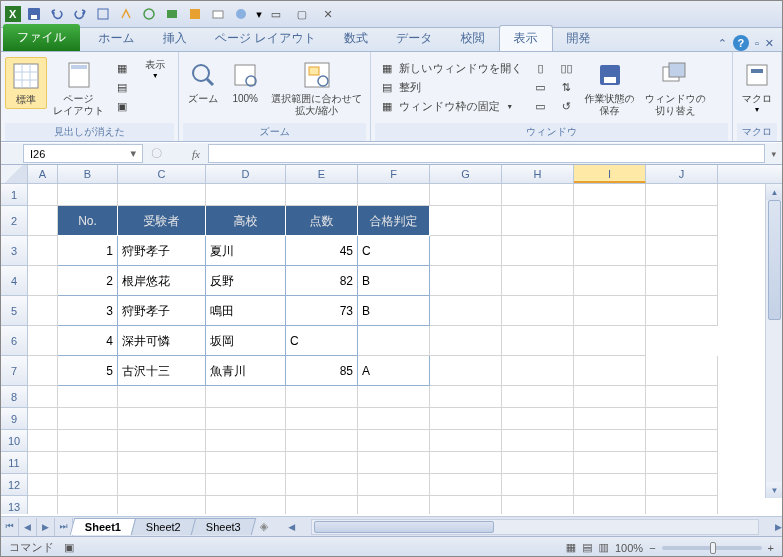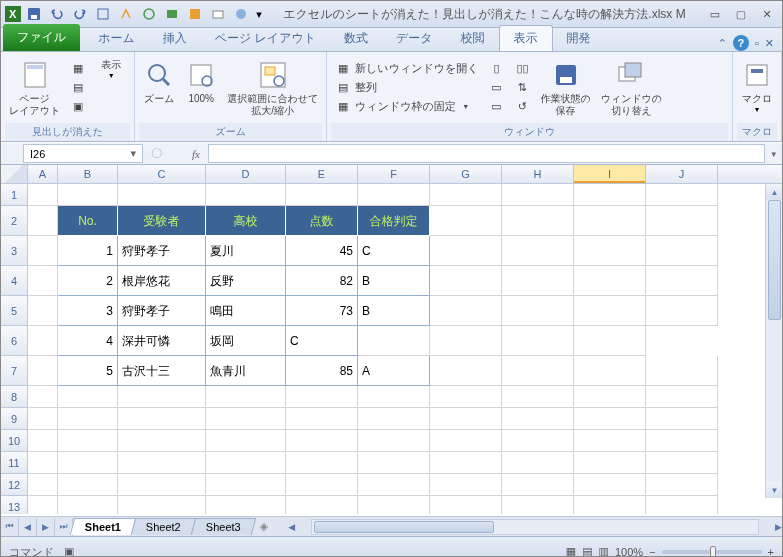--- a/index.html
+++ b/index.html
@@ -35,36 +35,36 @@
 .colhdr{display:flex;height:19px;background:linear-gradient(#f7f9fc,#e3e9f3);border-bottom:1px solid #bcc9dd}
 .colhdr .corner{width:27px;border-right:1px solid #bcc9dd;background:linear-gradient(135deg,#eef2f9 50%,#d9e1ef 50%)}
 .colhdr .ch{border-right:1px solid #bcc9dd;text-align:center;line-height:19px;color:#4a6a99;font-size:11px}
 .colhdr .ch.sel{background:#ffe9a6;border-bottom:2px solid #e8a030}
 .rows{height:330px;overflow:hidden}
 .row{display:flex;height:22px}
 .row .rh{width:27px;background:linear-gradient(#f7f9fc,#e3e9f3);border-right:1px solid #bcc9dd;border-bottom:1px solid #bcc9dd;text-align:center;line-height:22px;color:#4a6a99;font-size:11px}
 .row .cell{border-right:1px solid #d4d4d4;border-bottom:1px solid #d4d4d4;padding:0 4px;line-height:22px;font-size:12px;overflow:hidden;white-space:nowrap}
 .row.tall{height:30px}
 .row.tall .rh,.row.tall .cell{line-height:30px}
-.thdr{background:#3b6394;color:#bef264;text-align:center;border-right:1px solid #fff!important;border-bottom:1px solid #fff!important}
+.thdr{background:#3b6394;color:#e5e5e5;text-align:center;border-right:1px solid #fff!important;border-bottom:1px solid #fff!important}
 .tcell{border-right:1px solid #93b0d0!important;border-bottom:1px solid #93b0d0!important}
 .num{text-align:right}
 .vscroll{position:absolute;right:0;top:19px;width:17px;height:314px;background:#e8ecf4;border-left:1px solid #c7d0e0}
 .vscroll .thumb{position:absolute;top:16px;left:2px;width:13px;height:120px;background:linear-gradient(#dce4f1,#c4d1e6);border:1px solid #9fb2d0;border-radius:2px}
 .vscroll .arr{position:absolute;left:0;width:17px;height:16px;background:linear-gradient(#eef2f9,#d9e1ef);display:flex;align-items:center;justify-content:center;color:#5a7aa8;font-size:8px}
 .tabs{height:20px;background:#dfe6f2;display:flex;align-items:center;border-top:1px solid #bcc9dd}
 .tabs .navbtn{width:18px;height:18px;display:flex;align-items:center;justify-content:center;color:#5a7aa8;font-size:9px;border-right:1px solid #bcc9dd}
 .tabs .sheet{padding:2px 12px;background:#fff;border:1px solid #9fb2d0;border-bottom:none;margin-left:-1px;font-size:11px;transform:skewX(-15deg)}
 .tabs .sheet span{display:inline-block;transform:skewX(15deg)}
 .tabs .sheet.inactive{background:#d4ddec}
 .tabs .sheet.active{background:#fff;font-weight:bold}
 .tabs .hscroll{flex:1;display:flex;align-items:center;margin-left:20px}
 .tabs .hscroll .track{flex:1;height:16px;background:#e8ecf4;border:1px solid #c7d0e0;position:relative;margin:0 16px}
 .tabs .hscroll .thumb{position:absolute;left:2px;top:1px;height:12px;width:180px;background:linear-gradient(#dce4f1,#c4d1e6);border:1px solid #9fb2d0;border-radius:2px}
-.status{height:22px;background:linear-gradient(#e8edf5,#d5dff0);display:flex;align-items:flex-start;padding:8px 8px;border-top:1px solid #a7b8d0;font-size:11px;color:#555}
+.status{height:22px;background:linear-gradient(#e8edf5,#d5dff0);display:flex;align-items:center;padding:2px 8px;border-top:1px solid #a7b8d0;font-size:11px;color:#555}
 .status .zoom{margin-left:auto;display:flex;align-items:center;gap:6px}
 .status .slider{width:100px;height:4px;background:#bcc9dd;position:relative;border-radius:2px}
 .status .slider .h{position:absolute;left:48px;top:-4px;width:6px;height:12px;background:#eef2f9;border:1px solid #888;border-radius:2px}
 svg{display:block}
 </style>
 </head>
 <body>
 
 <div class="titlebar">
   <span class="tb-icon">
@@ -120,21 +120,20 @@
           <rect x="2" y="4" width="10" height="7" fill="#fff" stroke="#888"></rect>
         </svg>
       </span>
     <span class="btn">
         <svg width="14" height="14">
           <circle cx="7" cy="7" r="5" fill="#8ab0e0"></circle>
         </svg>
       </span>
     <span class="btn" style="width:12px">▾</span>
   </div>
-  <div class="title">エクセルのシートが消えた！見出しが消えた！こんな時の解決方法.xlsx M</div>
   <div class="winbtns">
     <span>▭</span>
     <span>▢</span>
     <span>✕</span>
   </div>
 </div>
 
 <div class="ribbon-tabs">
   <div class="rtab file">ファイル</div>
   <div class="rtab">ホーム</div>
@@ -149,20 +148,32 @@
     <span>⌃</span>
     <span style="background:#3a8ad0;color:#fff;border-radius:50%;width:16px;height:16px;display:inline-flex;align-items:center;justify-content:center;font-weight:bold">?</span>
     <span>▫</span>
     <span>✕</span>
   </div>
 </div>
 
 <div class="ribbon">
   <div class="rgroup">
     <div class="rgroup-body">
+      <div class="rbtn sel">
+        <span class="ico">
+            <svg width="28" height="28">
+              <rect x="2" y="2" width="24" height="24" fill="#fff" stroke="#888"></rect>
+              <line x1="2" y1="10" x2="26" y2="10" stroke="#c0d0e8"></line>
+              <line x1="2" y1="18" x2="26" y2="18" stroke="#c0d0e8"></line>
+              <line x1="10" y1="2" x2="10" y2="26" stroke="#c0d0e8"></line>
+              <line x1="18" y1="2" x2="18" y2="26" stroke="#c0d0e8"></line>
+            </svg>
+          </span>
+        <span class="lbl">標準</span>
+      </div>
       <div class="rbtn">
         <span class="ico">
             <svg width="28" height="28">
               <rect x="4" y="2" width="20" height="24" fill="#fff" stroke="#888"></rect>
               <rect x="6" y="4" width="16" height="4" fill="#c0d0e8"></rect>
             </svg>
           </span>
         <span class="lbl" style="white-space:pre">ページ
 レイアウト</span>
       </div>

